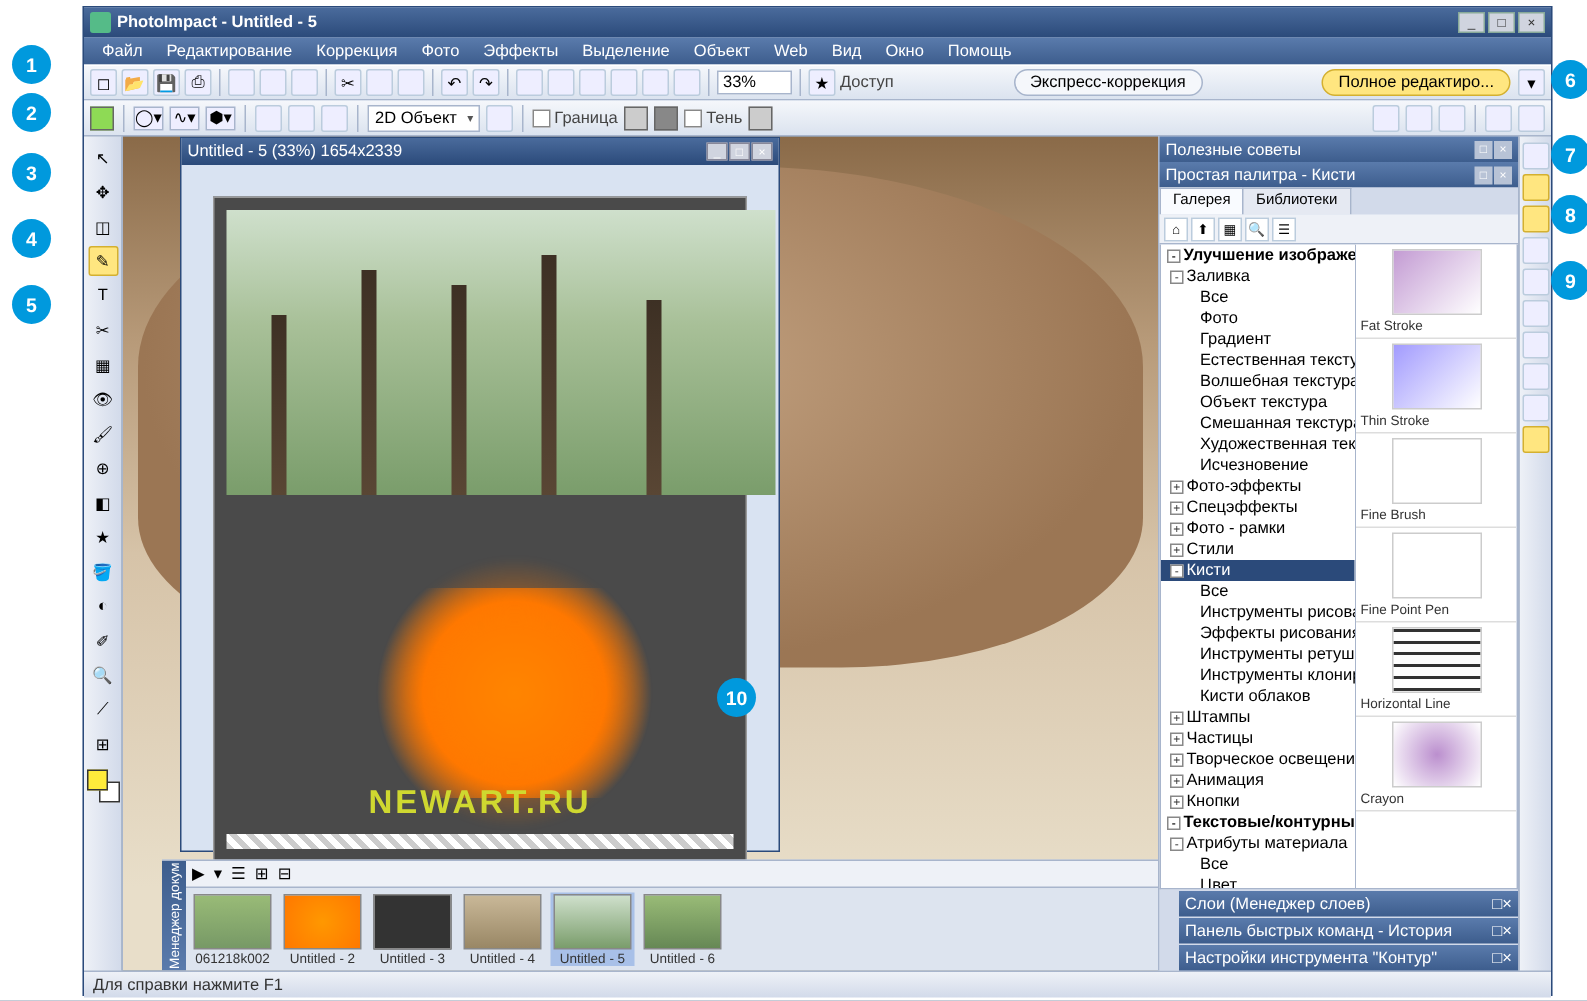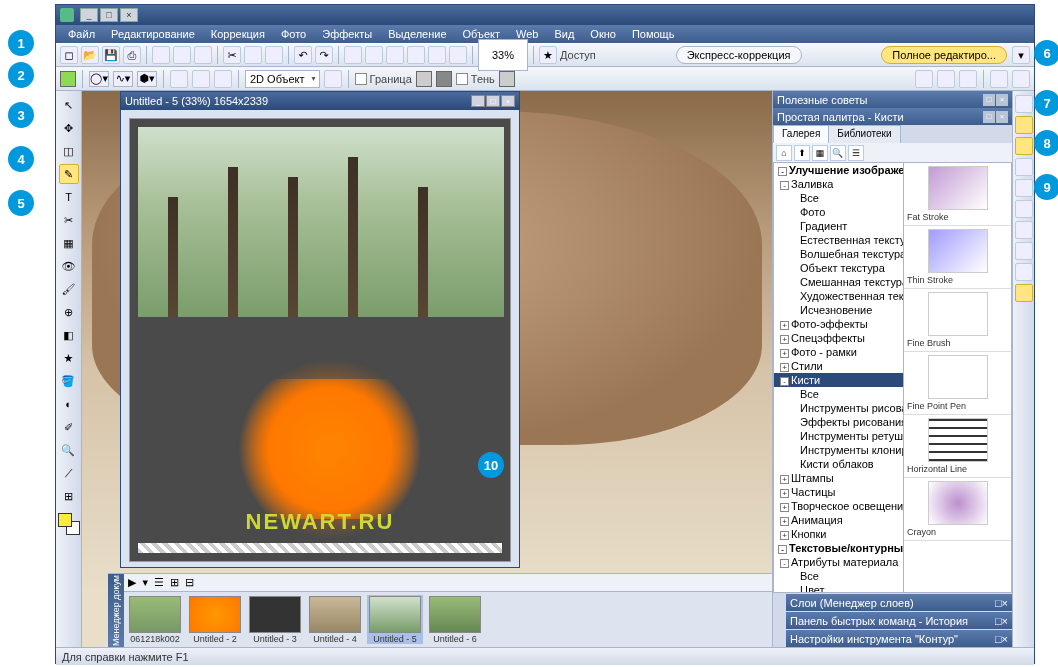--- a/index.html
+++ b/index.html
@@ -13,21 +13,21 @@
 .titlebar .icon { width: 14px; height: 14px; background:#5b8; margin-right: 4px; border-radius:2px; }
 .titlebar .title { flex: 1; font-weight: bold; }
 .titlebar .winbtn { width: 18px; height: 14px; background:#d0d4df; margin-left:2px; border:1px solid #8a9; display:flex; align-items:center; justify-content:center; font-size:9px; color:#333; cursor:pointer; }
 
 .menubar { height: 18px; background: linear-gradient(#5a7bac,#3d5d8d); display: flex; align-items: center; padding: 0 6px; gap: 4px; }
 .menubar .menuitem { color: #fff; padding: 2px 6px; cursor: pointer; }
 
 .toolbar1 { height: 24px; background: linear-gradient(#f5f7fb,#dbe3ef); border-top:1px solid #fff; border-bottom: 1px solid #a8b5cc; display: flex; align-items: center; padding: 0 4px; gap: 3px; }
 .tb-btn { width: 18px; height: 18px; background:#eef; border:1px solid #bcd; border-radius:2px; cursor:pointer; display:flex; align-items:center; justify-content:center; }
 .tb-sep { width:1px; height:18px; background:#a8b5cc; margin:0 2px; }
-.zoom-box { width: 50px; height: 32px; border:1px solid #a8b5cc; background:#fff; padding:0 13px; display:flex; align-items:center; }
+.zoom-box { width: 50px; height: 16px; border:1px solid #a8b5cc; background:#fff; padding:0 3px; display:flex; align-items:center; }
 .right-btn { margin-left:auto; padding: 2px 10px; border-radius:10px; border:1px solid #a8b5cc; background:#f5f7fb; cursor:pointer; }
 .right-btn.active { background:#ffe680; border-color:#d4b030; }
 
 .toolbar2 { height: 24px; background: linear-gradient(#f5f7fb,#dbe3ef); border-bottom: 1px solid #a8b5cc; display: flex; align-items: center; padding: 0 4px; gap: 4px; }
 .swatch { width:16px; height:16px; background:#8eda55; border:1px solid #666; }
 .shape-tool { width:20px; height:16px; border:1px solid #a8b5cc; background:#eef; display:flex; align-items:center; justify-content:center; }
 .combo { height:18px; border:1px solid #a8b5cc; background:#fff; padding:0 14px 0 4px; display:flex; align-items:center; position:relative; cursor:pointer; }
 .combo::after { content:"▾"; position:absolute; right:3px; font-size:8px; color:#555; }
 .chk { display:flex; align-items:center; gap:3px; color:#444; }
 .chk .box { width:12px; height:12px; border:1px solid #888; background:#fff; }
@@ -43,21 +43,21 @@
 
 .canvas-area { flex:1; position:relative; background:#8899af; overflow:hidden; }
 
 .docwin { position:absolute; background:#d9e3f2; border:1px solid #2b4a7a; }
 .docwin .dtitle { height:18px; background:linear-gradient(#4a6b9c,#2b4a7a); color:#fff; display:flex; align-items:center; padding:0 4px; font-size:10px; }
 .docwin .dtitle .t { flex:1; }
 .docwin .dbtn { width:14px; height:12px; background:#d0d4df; margin-left:1px; border:1px solid #889; font-size:8px; display:flex; align-items:center; justify-content:center; cursor:pointer; }
 .doc1 { left:38px; top:0; width:400px; height:477px; }
 .dog-shape { position:absolute; top:20px; left:10px; right:10px; height:60%; background: radial-gradient(ellipse at 50% 40%, #c4a382 0%, #9b7654 70%); border-radius: 40% 40% 30% 30%; }
 
-.doc1-canvas { margin:8px; border:1px solid #999; background:#4a4a4a; height:444px; position:relative; }
+.doc1-canvas { margin:21px; border:1px solid #999; background:#4a4a4a; height:444px; position:relative; }
 .trees-img { position:absolute; left:8px; top:8px; width:366px; height:190px; background: linear-gradient(180deg, #cfe0cc 0%, #a8c098 40%, #7a9d6b 100%); }
 .tree-trunk { position:absolute; bottom:0; width:10px; background:linear-gradient(#3d3024,#594634); }
 .orange-splash { position:absolute; left:100px; top:260px; width:200px; height:140px; background: radial-gradient(circle, #ff9800 0%, #ff7800 50%, transparent 75%); }
 .orange-splash::before { content:""; position:absolute; inset:-20px; background: radial-gradient(circle, rgba(255,120,0,0.6) 30%, transparent 60%); filter: blur(2px); }
 .watermark { position:absolute; bottom:26px; left:0; right:0; text-align:center; color:#cfd830; font-weight:bold; font-size:22px; letter-spacing:2px; font-family: Impact, sans-serif; }
 .checker-strip { position:absolute; left:8px; right:8px; bottom:8px; height:10px; background: repeating-linear-gradient(45deg,#ccc 0,#ccc 4px,#fff 4px,#fff 8px); }
 
 .right-panels { width:240px; display:flex; flex-direction:column; background:#d2daea; border-left:1px solid #a8b5cc; }
 .panel-head { height:17px; background:linear-gradient(#5a7bac,#3d5d8d); color:#fff; display:flex; align-items:center; padding:0 4px; font-size:10px; }
 .panel-head .t { flex:1; }
@@ -119,20 +119,21 @@
 <div class="callout" style="left:1034px; top:40px">6</div>
 <div class="callout" style="left:1034px; top:90px">7</div>
 <div class="callout" style="left:1034px; top:130px">8</div>
 <div class="callout" style="left:1034px; top:174px">9</div>
 <div class="callout" style="left:478px; top:452px">10</div>
 
 <div class="app">
 
   <div class="titlebar">
     <div class="icon"></div>
+    <div class="title">PhotoImpact - Untitled - 5</div>
     <div class="winbtn">_</div>
     <div class="winbtn">□</div>
     <div class="winbtn">×</div>
   </div>
 
   <div class="menubar" id="menubar">
       <div class="menuitem">Файл</div>
       <div class="menuitem">Редактирование</div>
       <div class="menuitem">Коррекция</div>
       <div class="menuitem">Фото</div>

